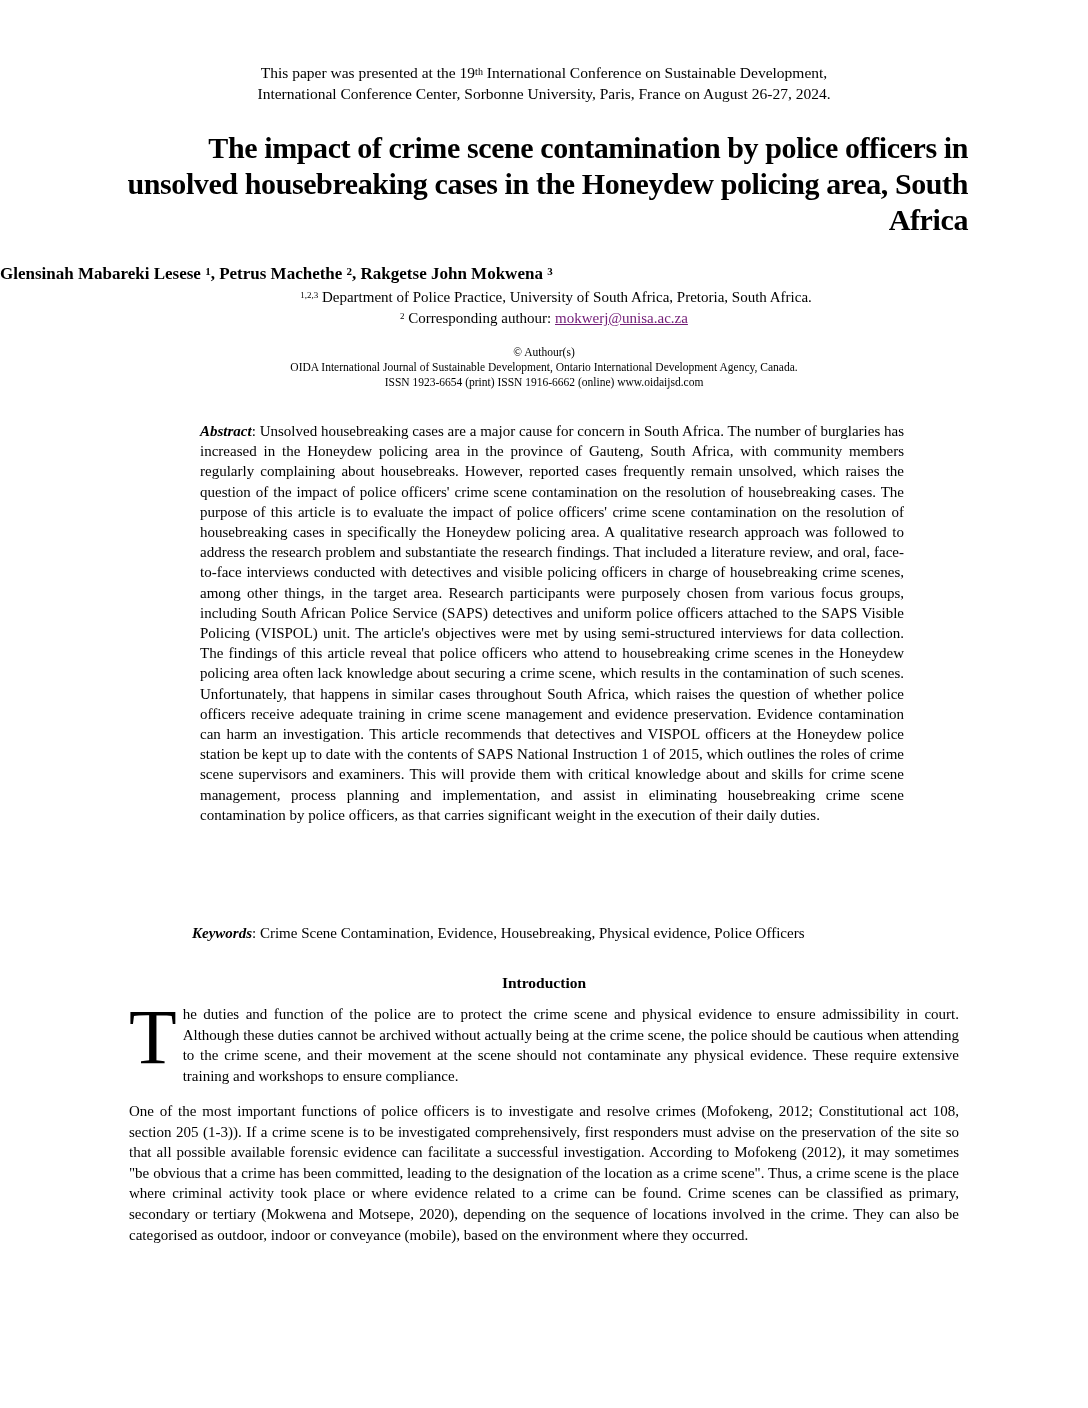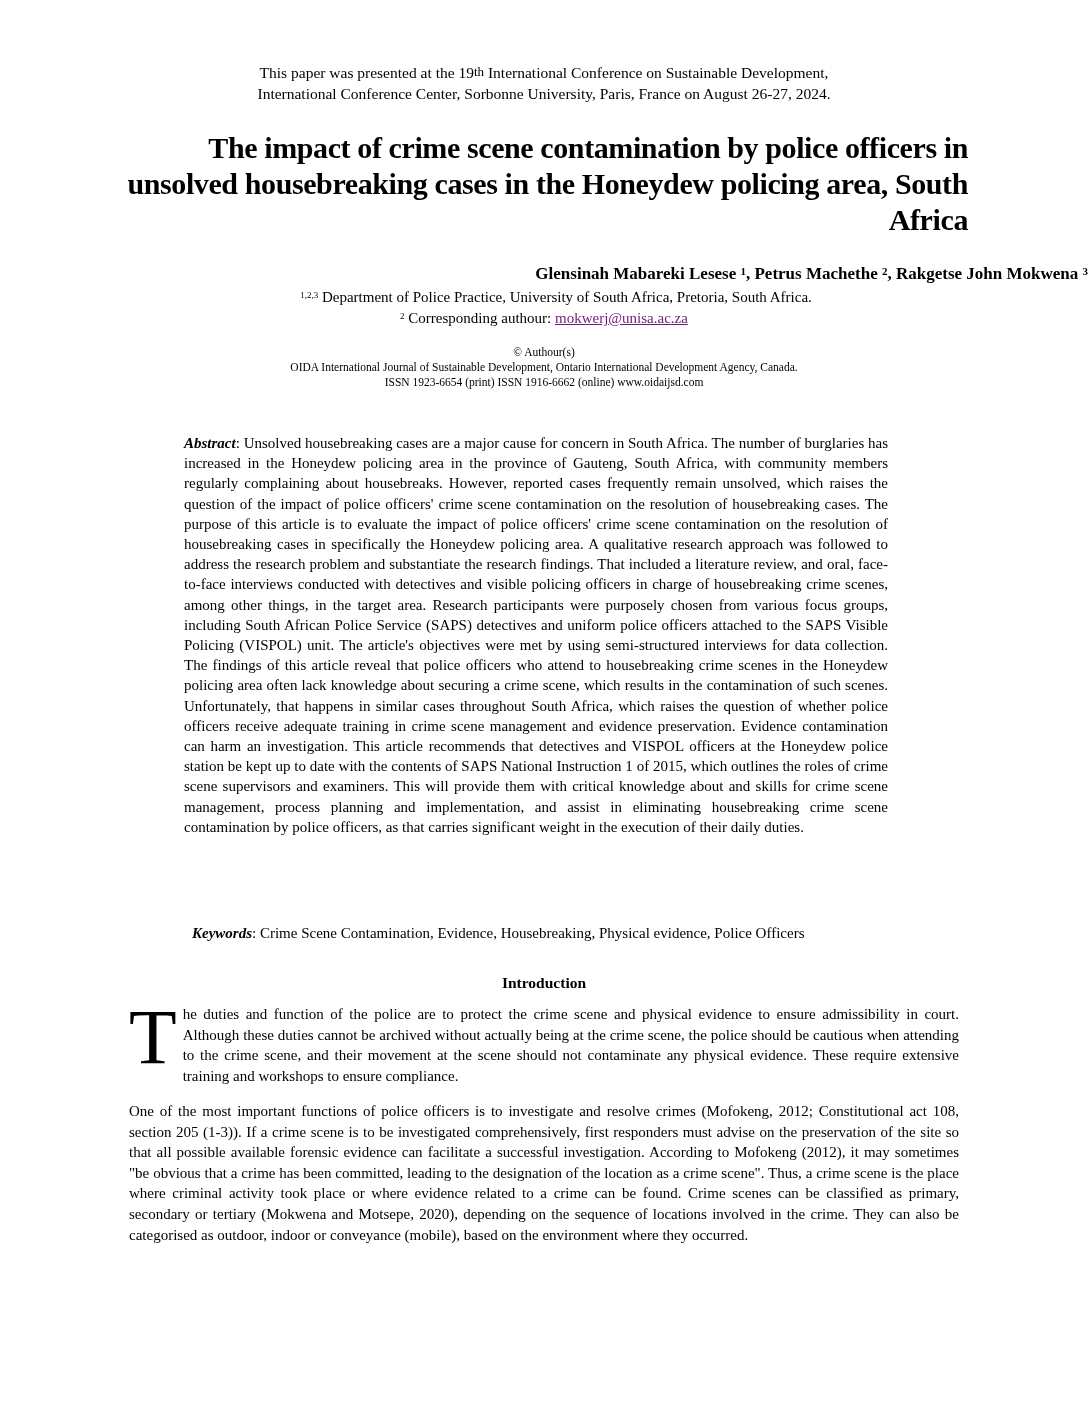--- a/index.html
+++ b/index.html
@@ -5,47 +5,47 @@
     html, body { margin: 0; padding: 0; background: #ffffff; }
     body {
       width: 1088px; height: 1408px; position: relative; overflow: hidden;
       font-family: "Liberation Serif", "DejaVu Serif", serif; color: #000;
     }
     .page { position: absolute; left: 0; top: 0; width: 1088px; height: 1408px; }
     .conf {
       position: absolute; top: 62px; left: 0; width: 1088px; text-align: center;
       font-size: 15.5px; line-height: 21px;
     }
-    .conf sup { font-size: 13px; vertical-align: top; position: relative; top: -1px; text-align: center; }
+    .conf sup { font-size: 10px; vertical-align: top; position: relative; top: -1px; text-align: center; }
     .title {
       position: absolute; top: 130px; left: 120px; width: 848px; text-align: right;
       font-size: 30px; line-height: 36px; font-weight: bold; letter-spacing: -0.4px;
     }
     .authors {
-      position: absolute; top: 263px; left: 0; width: 1088px; text-align: right;
+      position: absolute; top: 263px; left: 0; width: 1088px; text-align: left;
       font-size: 17px; font-weight: bold; line-height: 22px;
     }
     .authors sup { font-size: 11px; vertical-align: top; position: relative; top: -3px; }
     .affil {
       position: absolute; top: 287px; left: 0; width: 1088px; text-align: center;
       font-size: 15px; line-height: 20px; margin-left: 12px;
     }
     .affil sup, .corr sup { font-size: 9px; vertical-align: top; position: relative; top: -2px; }
     .corr {
       position: absolute; top: 308px; left: 0; width: 1088px; text-align: center;
       font-size: 15px; line-height: 20px;
     }
     .corr a { color: #701a75; text-decoration: underline; }
     .meta {
       position: absolute; top: 345px; left: 0; width: 1088px; text-align: center;
       font-size: 11.5px; line-height: 15px;
     }
     .abstract {
-      position: absolute; top: 421px; left: 184px; width: 704px;
-      font-size: 15px; line-height: 20.2px; text-align: justify; margin-top: 12px;
+      position: absolute; top: 421px; left: 200px; width: 704px;
+      font-size: 15px; line-height: 20.2px; text-align: justify;
     }
     .abstract .lbl, .keywords .lbl { font-weight: bold; font-style: italic; }
     .keywords {
       position: absolute; top: 923px; left: 192px; width: 704px;
       font-size: 15px; line-height: 20.2px; text-align: justify;
     }
     .intro-h {
       position: absolute; top: 974px; left: 0; width: 1088px; text-align: center;
       font-size: 15.5px; font-weight: bold;
     }

